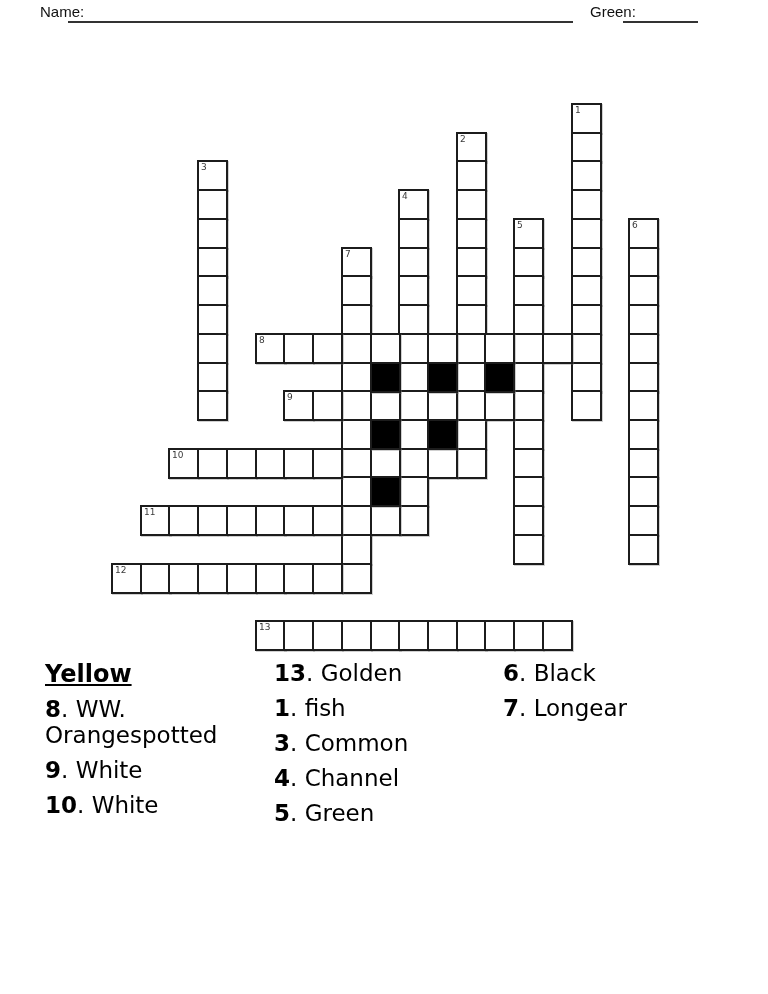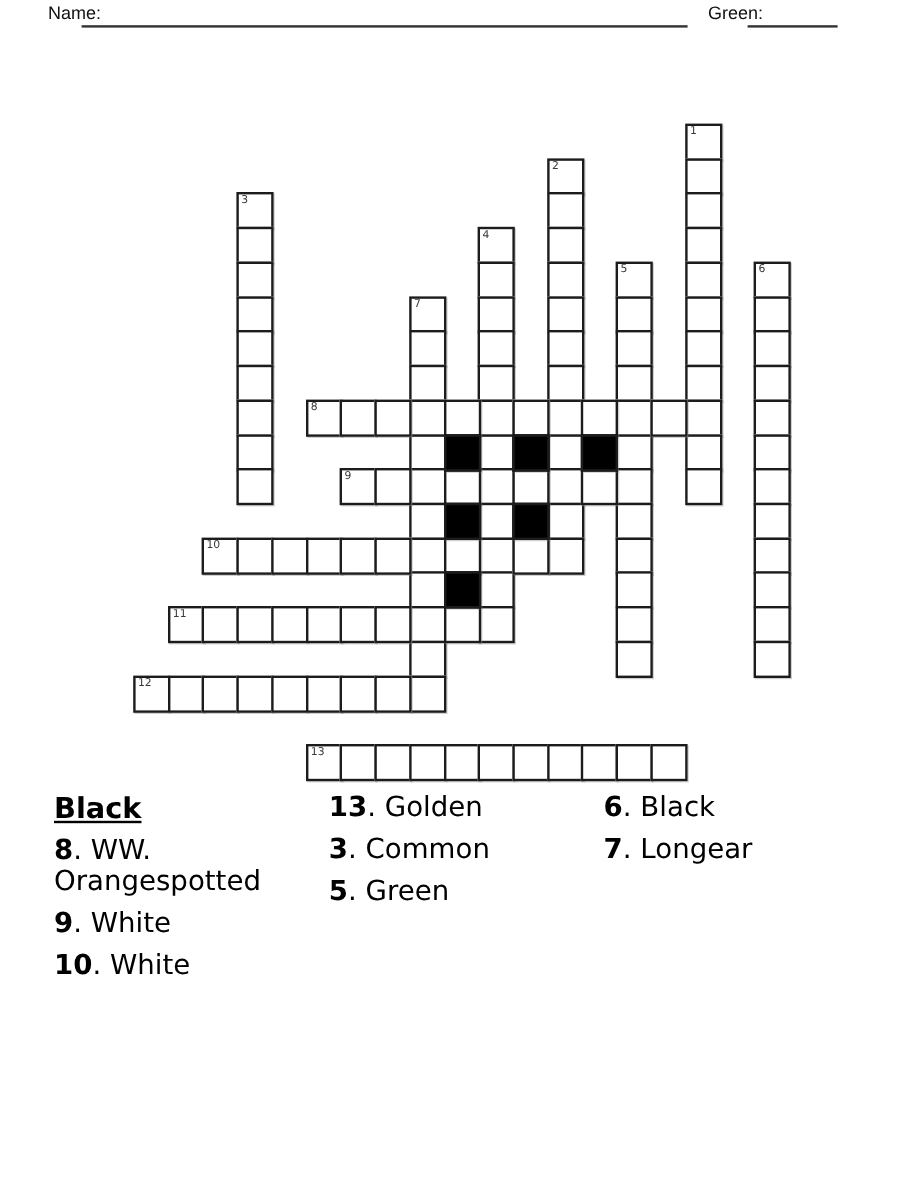--- a/index.html
+++ b/index.html
@@ -248,28 +248,30 @@
       <div class="cell" style="left: 431px; top: 517px;"></div>
       <div class="cell black" style="left: 259px; top: 259px;"></div>
       <div class="cell black" style="left: 316px; top: 259px;"></div>
       <div class="cell black" style="left: 373px; top: 259px;"></div>
       <div class="cell black" style="left: 259px; top: 316px;"></div>
       <div class="cell black" style="left: 316px; top: 316px;"></div>
       <div class="cell black" style="left: 259px; top: 373px;"></div>
     </div>
 
   <div class="clue-col" id="clue-col-1">
-      <div class="clue-heading">Black</div>
+      <div class="clue-heading">Yellow</div>
       <div class="clue"><b>8</b>. WW. Orangespotted</div>
       <div class="clue"><b>9</b>. White</div>
       <div class="clue"><b>10</b>. White</div>
     </div>
   <div class="clue-col" id="clue-col-2">
       <div class="clue"><b>13</b>. Golden</div>
+      <div class="clue"><b>1</b>. fish</div>
       <div class="clue"><b>3</b>. Common</div>
+      <div class="clue"><b>4</b>. Channel</div>
       <div class="clue"><b>5</b>. Green</div>
     </div>
   <div class="clue-col" id="clue-col-3">
       <div class="clue"><b>6</b>. Black</div>
       <div class="clue"><b>7</b>. Longear</div>
     </div>
 
 </div>
 
 </body></html>

